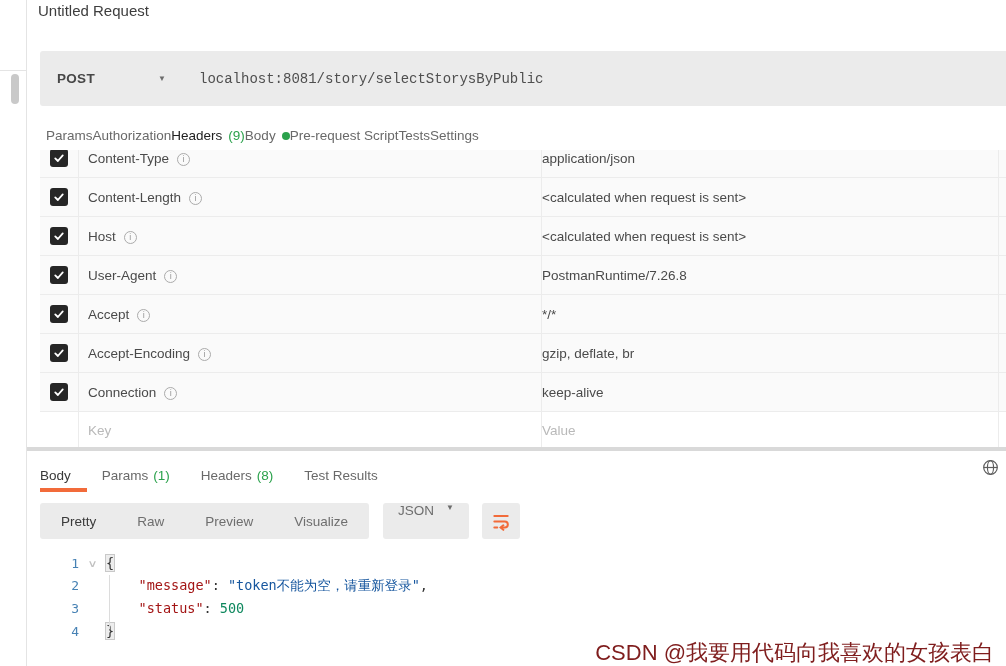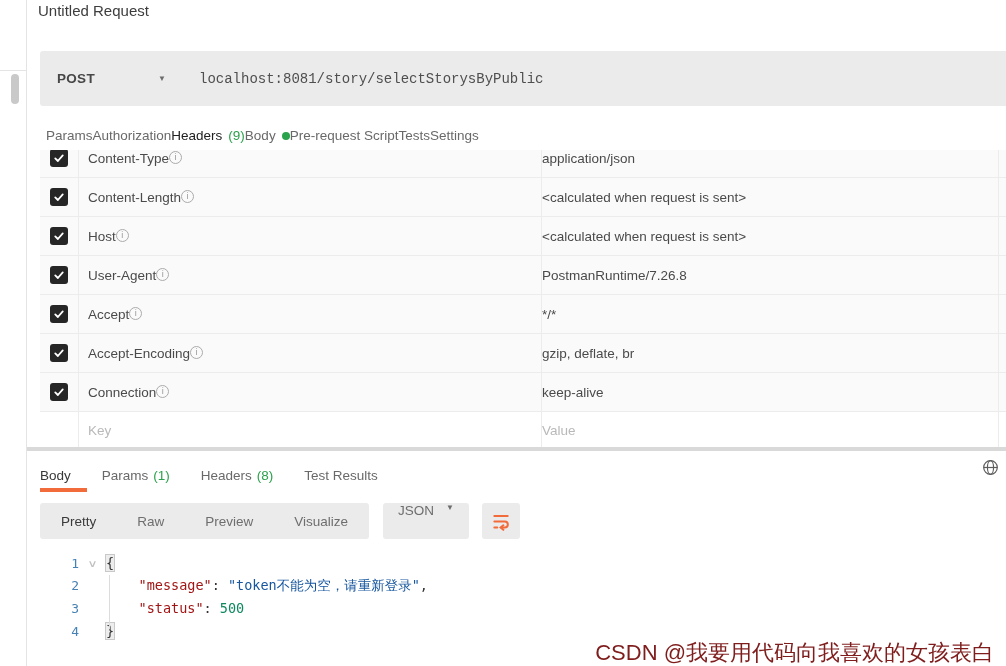--- a/index.html
+++ b/index.html
@@ -30,21 +30,21 @@
   .req-tab .t-count { color:var(--green); }
   .req-tab.active::after { content:""; position:absolute; left:-16px; right:-16px; bottom:-3px; height:4px; background:var(--orange); }
   .green-dot { width:8px; height:8px; border-radius:50%; background:var(--green); display:inline-block; }
 
   
   .headers-table { position:absolute; left:40px; top:150px; right:0; height:297px; overflow:hidden; }
   .rows-scroll { margin-top:-11px; }
   .h-row { display:flex; height:39px; align-items:center; background:#fafafa; border-bottom:1px solid #ececec; font-size:13.5px; color:#4a4a4a; }
   .h-row.placeholder { background:#fff; color:#b9b9b9; height:37px; border-bottom:none; }
   .c-check { width:39px; align-self:stretch; display:flex; align-items:center; justify-content:center; border-right:1px solid #ececec; }
-  .c-key { width:462px; padding-left:9px; display:flex; align-items:flex-start; }
+  .c-key { width:462px; padding-left:9px; display:flex; align-items:flex-end; gap:8px; }
   .c-val { flex:1; align-self:stretch; display:flex; align-items:center; border-left:1px solid #ececec; }
   .c-end { width:8px; align-self:stretch; border-left:1px solid #ececec; }
   .checkbox { width:18px; height:18px; border-radius:3px; background:#262626; display:flex; align-items:center; justify-content:center; cursor:pointer; }
   .info-i { width:13px; height:13px; border-radius:50%; border:1px solid #ababab; color:#999; font-size:9px; line-height:11px; text-align:center; display:inline-block; font-style:normal; }
 
   
   .section-strip { position:absolute; left:27px; top:447px; right:0; height:4px; background:#d9d9d9; }
 
   
   .resp-tabs { position:absolute; left:40px; top:458px; height:34px; display:flex; gap:31px; align-items:center; }

